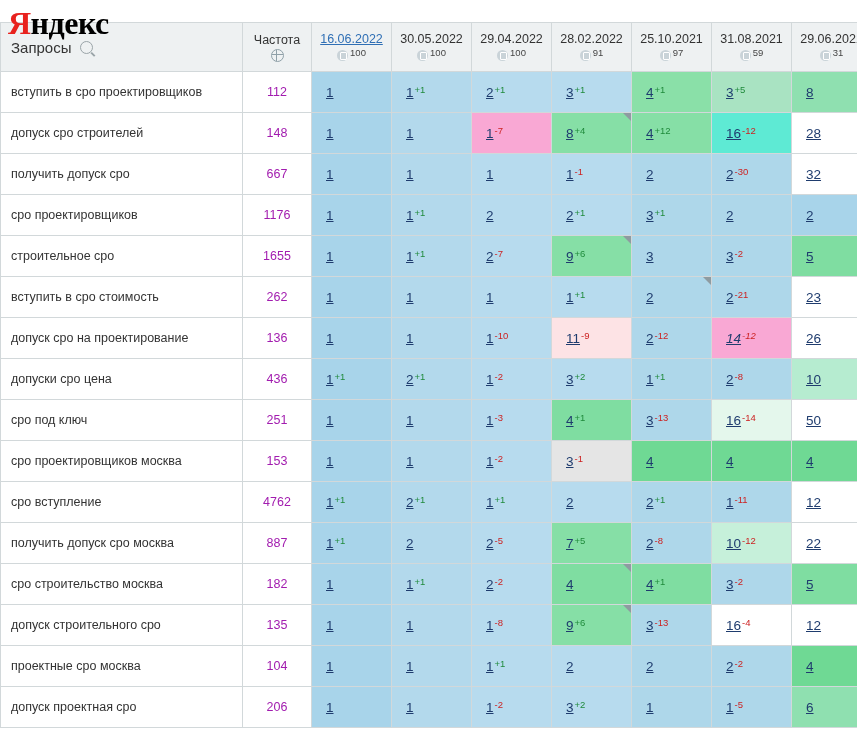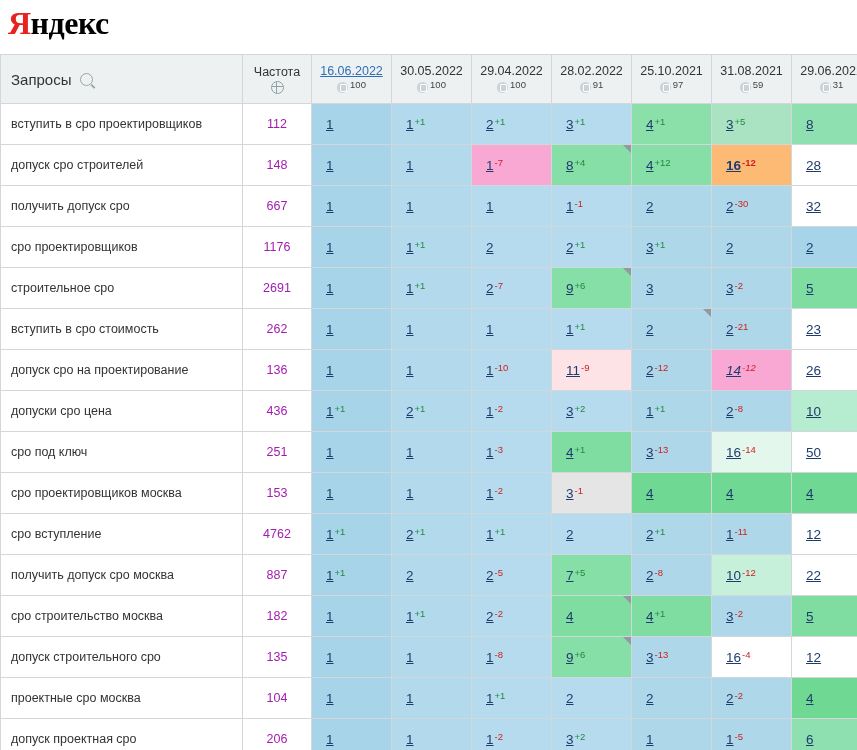--- a/index.html
+++ b/index.html
@@ -6,21 +6,21 @@
   body{
     width:857px;height:750px;
     background:#ffffff;
     font-family:"Liberation Sans", sans-serif;
     font-size:13px;
     color:#222;
     overflow:hidden;
   }
   .logo{
     padding:6px 0 4px 8px;
-    height:54px;
+    height:22px;
     box-sizing:border-box;
   }
   .logo-text{
     font-family:"Liberation Serif", serif;
     font-size:32px;
     font-weight:700;
     letter-spacing:-0.5px;
     line-height:34px;
     color:#000;
   }
@@ -231,21 +231,21 @@
         <td class="cell" style="background: rgb(143, 224, 176);"><span class="pos">8</span></td>
       </tr>
       <tr>
         <td class="query">допуск сро строителей</td>
         <td class="freq">148</td>
         <td class="cell" style="background: rgb(168, 212, 234);"><span class="pos">1</span></td>
         <td class="cell" style="background: rgb(179, 217, 236);"><span class="pos">1</span></td>
         <td class="cell" style="background: #f9a8d4;"><span class="pos">1</span><span class="delta down">-7</span></td>
         <td class="cell" style="background: rgb(134, 223, 166);"><span class="pos">8</span><span class="delta up">+4</span><span class="corner"></span></td>
         <td class="cell" style="background: rgb(134, 223, 166);"><span class="pos">4</span><span class="delta up">+12</span></td>
-        <td class="cell" style="background: #fdba74; font-weight: bold;"><span class="pos">16</span><span class="delta down">-12</span></td>
+        <td class="cell" style="background: #5eead4;"><span class="pos">16</span><span class="delta down">-12</span></td>
         <td class="cell" style="background: rgb(255, 255, 255);"><span class="pos">28</span></td>
       </tr>
       <tr>
         <td class="query">получить допуск сро</td>
         <td class="freq">667</td>
         <td class="cell" style="background: rgb(168, 212, 234);"><span class="pos">1</span></td>
         <td class="cell" style="background: rgb(179, 217, 236);"><span class="pos">1</span></td>
         <td class="cell" style="background: rgb(183, 219, 238);"><span class="pos">1</span></td>
         <td class="cell" style="background: rgb(183, 219, 238);"><span class="pos">1</span><span class="delta down">-1</span></td>
         <td class="cell" style="background: rgb(174, 215, 234);"><span class="pos">2</span></td>
@@ -258,21 +258,21 @@
         <td class="cell" style="background: rgb(168, 212, 234);"><span class="pos">1</span></td>
         <td class="cell" style="background: rgb(179, 217, 236);"><span class="pos">1</span><span class="delta up">+1</span></td>
         <td class="cell" style="background: rgb(183, 219, 238);"><span class="pos">2</span></td>
         <td class="cell" style="background: rgb(183, 219, 238);"><span class="pos">2</span><span class="delta up">+1</span></td>
         <td class="cell" style="background: rgb(174, 215, 234);"><span class="pos">3</span><span class="delta up">+1</span></td>
         <td class="cell" style="background: rgb(174, 215, 234);"><span class="pos">2</span></td>
         <td class="cell" style="background: rgb(168, 212, 234);"><span class="pos">2</span></td>
       </tr>
       <tr>
         <td class="query">строительное сро</td>
-        <td class="freq">2691</td>
+        <td class="freq">1655</td>
         <td class="cell" style="background: rgb(168, 212, 234);"><span class="pos">1</span></td>
         <td class="cell" style="background: rgb(179, 217, 236);"><span class="pos">1</span><span class="delta up">+1</span></td>
         <td class="cell" style="background: rgb(183, 219, 238);"><span class="pos">2</span><span class="delta down">-7</span></td>
         <td class="cell" style="background: rgb(134, 223, 166);"><span class="pos">9</span><span class="delta up">+6</span><span class="corner"></span></td>
         <td class="cell" style="background: rgb(174, 215, 234);"><span class="pos">3</span></td>
         <td class="cell" style="background: rgb(174, 215, 234);"><span class="pos">3</span><span class="delta down">-2</span></td>
         <td class="cell" style="background: rgb(127, 221, 161);"><span class="pos">5</span></td>
       </tr>
       <tr>
         <td class="query">вступить в сро стоимость</td>

